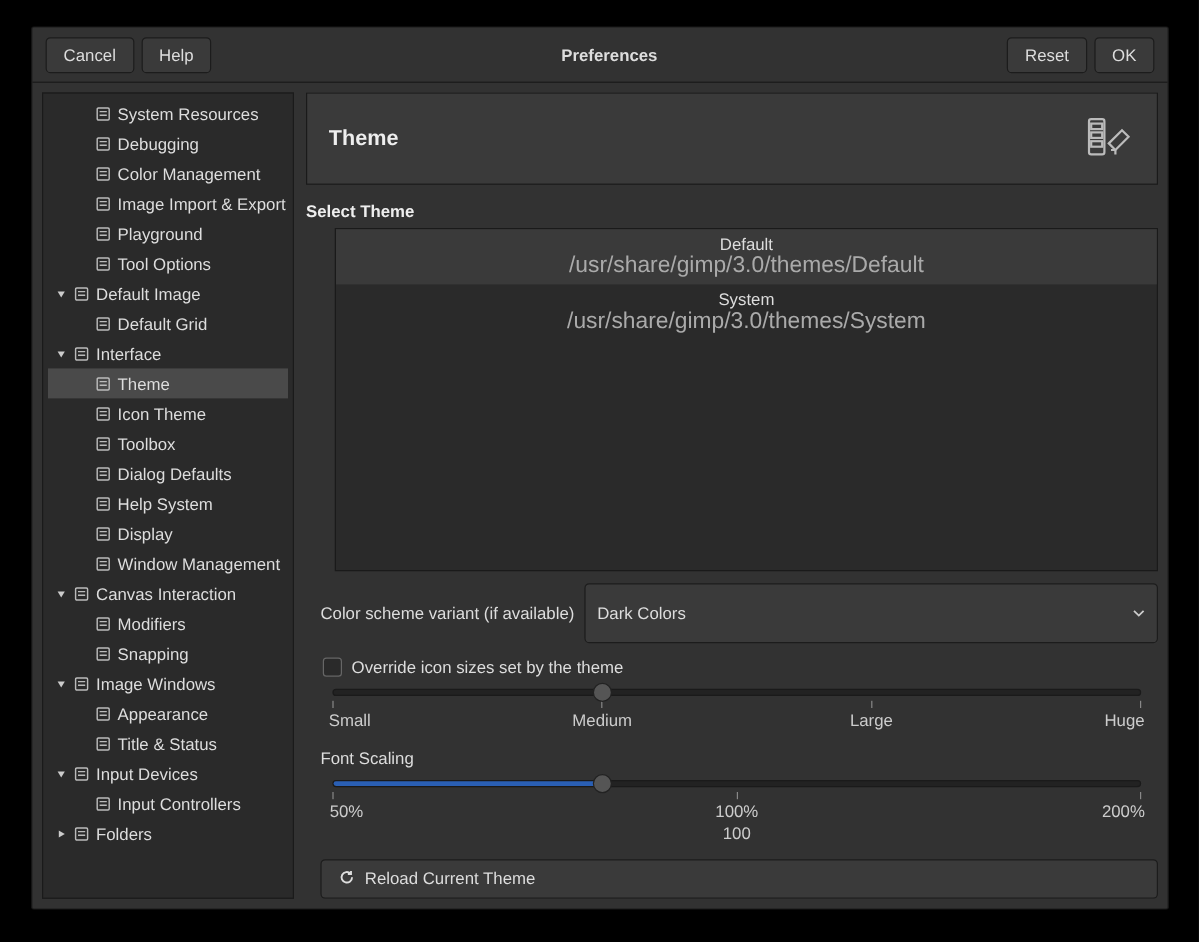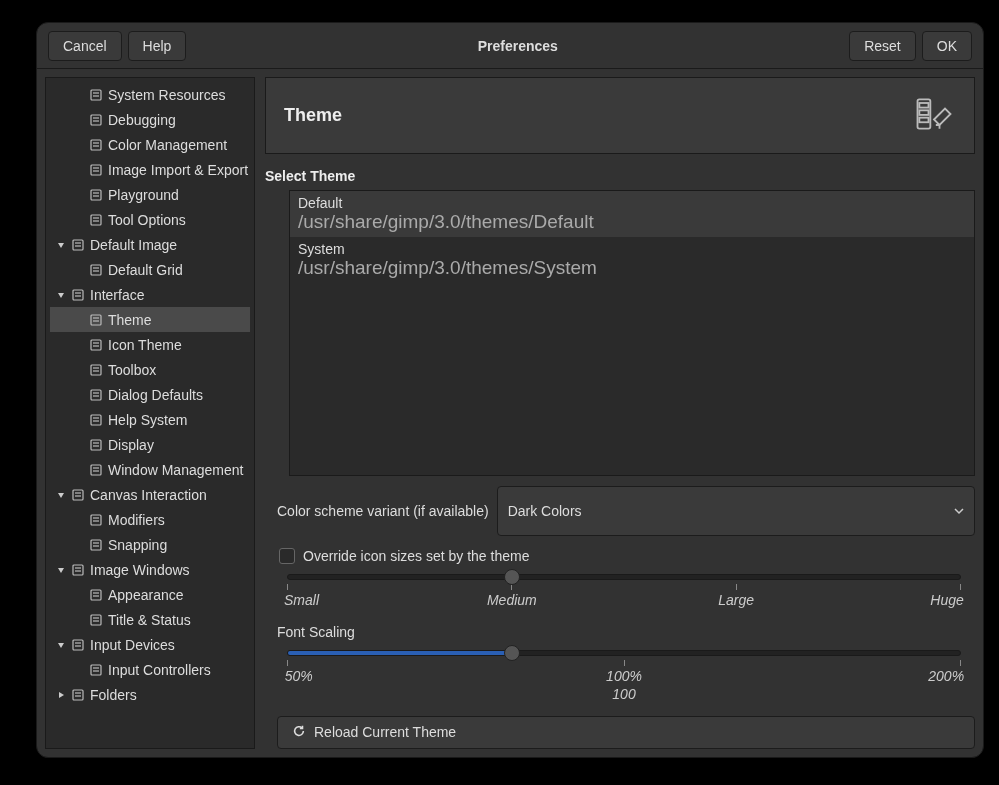--- a/index.html
+++ b/index.html
@@ -7,27 +7,27 @@
   background: #000;
   font-family: sans-serif;
   font-size: 14px;
   color: #ddd;
   width: 999px;
   height: 785px;
   overflow: hidden;
 }
 .dialog {
   position: absolute;
-  left: 36px;
+  left: 26px;
   top: 22px;
   width: 948px;
   height: 736px;
   background: #323232;
   border: 1px solid #1a1a1a;
-  border-radius: 12px;
+  border-radius: 2px;
   display: flex;
   flex-direction: column;
 }
 .titlebar {
   height: 46px;
   display: flex;
   align-items: center;
   padding: 0 8px;
   border-bottom: 1px solid #1a1a1a;
 }
@@ -116,20 +116,21 @@
 .section-label {
   font-weight: bold;
   color: #eee;
   margin: 14px 0 6px 0;
 }
 .theme-list {
   background: #2a2a2a;
   border: 1px solid #1a1a1a;
   height: 306px;
   margin-left: 24px;
+  text-align: center;
 }
 .theme-row {
   padding: 4px 8px;
   cursor: pointer;
 }
 .theme-row.selected { background: #3a3a3a; }
 .theme-row .name { color: #ddd; }
 .theme-row .path { color: #aaa; font-size: 19px; }
 .row {
   display: flex;
@@ -161,21 +162,20 @@
 .checkbox {
   width: 16px;
   height: 16px;
   border: 1px solid #666;
   border-radius: 3px;
   background: #2a2a2a;
 }
 .slider-wrap {
   margin: 10px 14px 0 22px;
   position: relative;
-  font-style: italic;
 }
 .slider-track {
   position: relative;
   height: 6px;
   background: #222;
   border-radius: 3px;
   border: 1px solid #1a1a1a;
 }
 .slider-fill {
   position: absolute;

